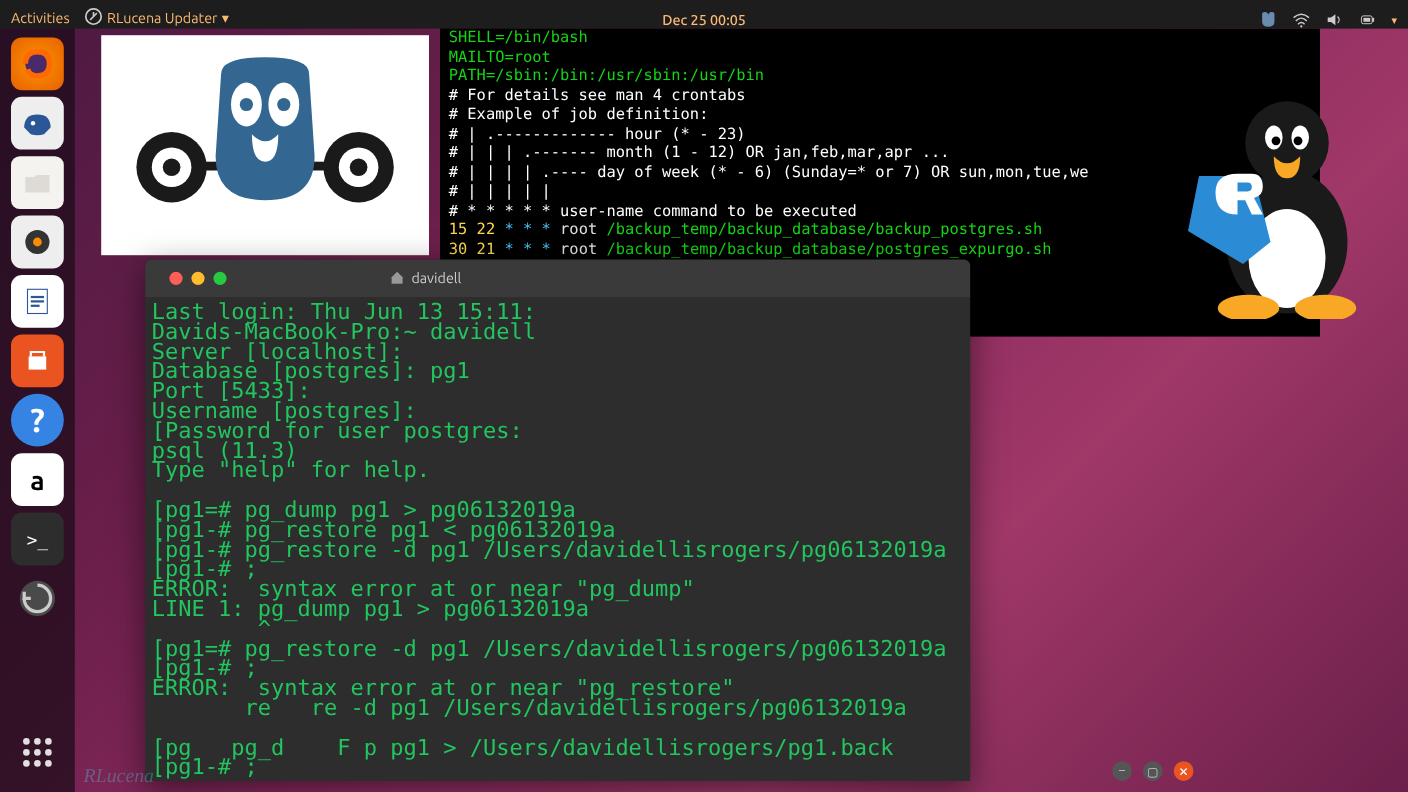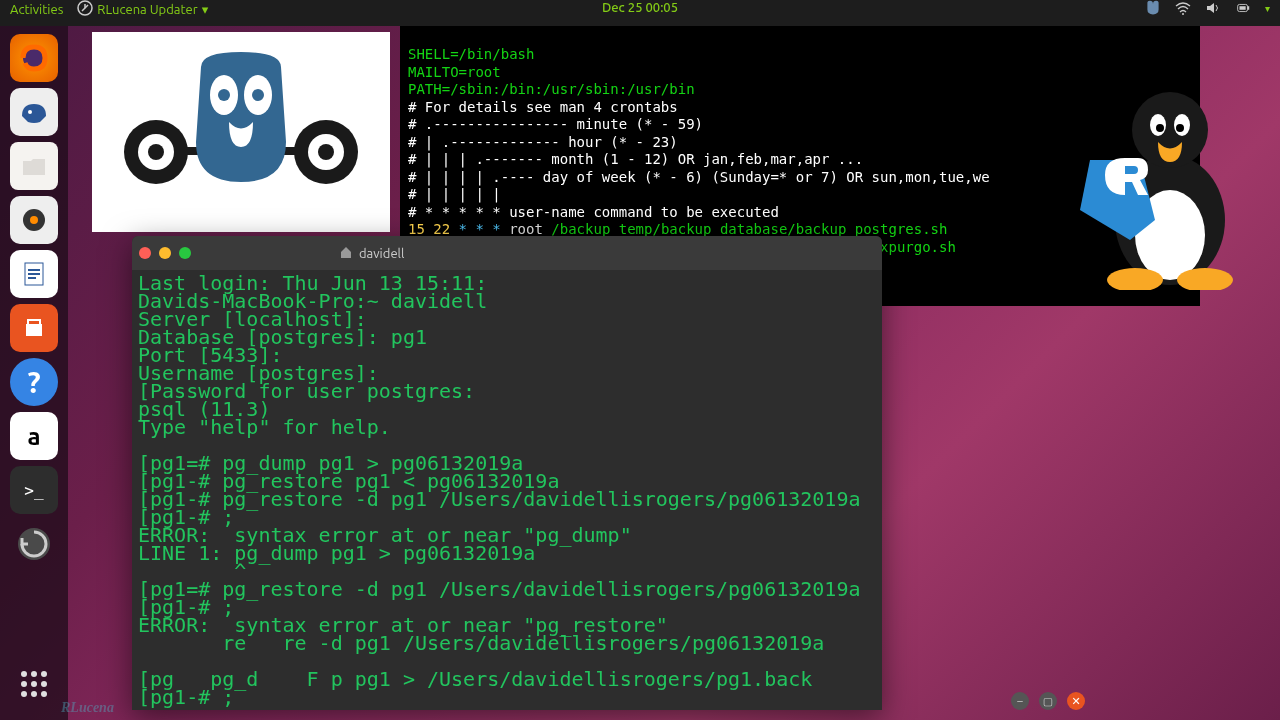--- a/index.html
+++ b/index.html
@@ -4,22 +4,22 @@
 <style>
 * { margin: 0; padding: 0; box-sizing: border-box; }
 body {
   width: 1280px; height: 720px;
   font-family: Ubuntu, sans-serif;
   background: linear-gradient(135deg, #4a1942 0%, #6b1f4a 30%, #8a2a5f 50%, #a03868 70%, #6b1f4a 100%);
   overflow: hidden;
   position: relative;
 }
 .topbar {
-  height: 26px; background: #1d1d1d; color: #84cc16;
-  display: flex; align-items: flex-start; padding: 0 10px;
+  height: 26px; background: #1d1d1d; color: #fdba74;
+  display: flex; align-items: flex-end; padding: 0 10px;
   font-size: 13px; font-weight: 400;
 }
 .topbar-left { display: flex; align-items: center; gap: 14px; }
 .topbar-app { display: flex; align-items: center; gap: 4px; }
 .topbar-center { position: absolute; left: 50%; transform: translateX(-50%); font-weight: 500; }
 .topbar-right { margin-left: auto; display: flex; align-items: center; gap: 14px; }
 .topbar-icon { width: 16px; height: 16px; display: inline-flex; align-items: center; justify-content: center; }
 
 .dock {
   position: absolute; left: 0; top: 26px; bottom: 0; width: 68px;
@@ -38,38 +38,38 @@
 
 .logo-card {
   position: absolute; left: 92px; top: 32px;
   width: 298px; height: 200px; background: #fff;
   display: flex; align-items: center; justify-content: center;
 }
 
 .crontab-win {
   position: absolute; left: 400px; top: 26px; width: 800px; height: 280px;
   background: #000; font-family: 'DejaVu Sans Mono', monospace;
-  font-size: 14px; padding: 20px 8px; line-height: 17.5px;
+  font-size: 14px; padding: 0 8px; line-height: 17.5px;
 }
 .ct-green { color: #14d414; }
 .ct-white { color: #e0e0e0; }
 .ct-cyan { color: #ffffff; }
 .ct-yellow { color: #ffd54f; }
 .ct-bluebold { color: #4fc3f7; }
 
 .tux-corner { position: absolute; right: 30px; top: 70px; width: 180px; height: 220px; }
 
 .term-win {
   position: absolute; left: 132px; top: 236px; width: 750px; height: 474px;
   background: #2d2d2d; border-radius: 6px 6px 0 0; overflow: hidden;
   box-shadow: 0 8px 30px rgba(0,0,0,0.5);
 }
 .titlebar {
   height: 34px; background: #3a3a3a; display: flex; align-items: center;
-  padding: 0 7px; gap: 8px;
+  padding: 0 22px; gap: 8px;
 }
 .tbtn { width: 12px; height: 12px; border-radius: 50%; }
 .tbtn.r { background: #ff5f57; }
 .tbtn.y { background: #febc2e; }
 .tbtn.g { background: #28c840; }
 .titlebar-title { color: #ccc; font-size: 13px; margin-left: 140px; display:flex; align-items:center; gap:6px; }
 .term-body {
   padding: 4px 6px; font-family: 'DejaVu Sans Mono', monospace;
   font-size: 20px; color: #22c55e; line-height: 18px; white-space: pre;
 }
@@ -77,24 +77,23 @@
 .min-win {
   position: absolute; right: 195px; bottom: 10px;
   display: flex; gap: 10px; align-items: center;
 }
 .min-btn { width: 18px; height: 18px; border-radius: 50%; display: flex; align-items: center; justify-content: center; font-size: 11px; }
 .min-btn.dash { background: #555; color: #ccc; }
 .min-btn.sq { background: #555; color: #ccc; }
 .min-btn.cl { background: #e95420; color: #fff; }
 
 .watermark {
-  position: absolute; left: 61px; bottom: 4px;
-  color: rgba(80, 180, 200, 0.4); font-size: 14px; font-style: italic;
+  position: absolute; left: 76px; bottom: 4px;
+  color: rgba(80, 180, 200, 0.4); font-size: 18px; font-style: italic;
   font-family: cursive;
-  font-weight: bold;
 }
 </style>
 </head>
 <body>
 
 <div class="topbar">
   <div class="topbar-left">
     <span>Activities</span>
     <span class="topbar-app">
       <span>
@@ -220,21 +219,21 @@
 </div>
 
 <div class="crontab-win">
   <div id="crontab-lines">
       <div class="ct-green">SHELL=/bin/bash</div>
       <div class="ct-green">MAILTO=root</div>
       <div class="ct-green">PATH=/sbin:/bin:/usr/sbin:/usr/bin</div>
       <div class=""> </div>
       <div class="ct-cyan"># For details see man 4 crontabs</div>
       <div class=""> </div>
-      <div class="ct-cyan"># .---------------- minute (* - 59)</div>
+      <div class="ct-cyan"># Example of job definition:</div>
       <div class="ct-cyan"># |  .------------- hour (* - 23)</div>
       <div class="ct-cyan"># |  |  |  .------- month (1 - 12) OR jan,feb,mar,apr ...</div>
       <div class="ct-cyan"># |  |  |  |  .---- day of week (* - 6) (Sunday=* or 7) OR sun,mon,tue,we</div>
       <div class="ct-cyan"># |  |  |  |  |</div>
       <div class="ct-cyan"># *  *  *  *  * user-name  command to be executed</div>
     </div>
   <div>
     <span class="ct-yellow">15 22</span><span class="ct-bluebold"> * * * </span><span class="ct-white">root </span><span class="ct-green">/backup_temp/backup_database/backup_postgres.sh</span>
   </div>
   <div>

